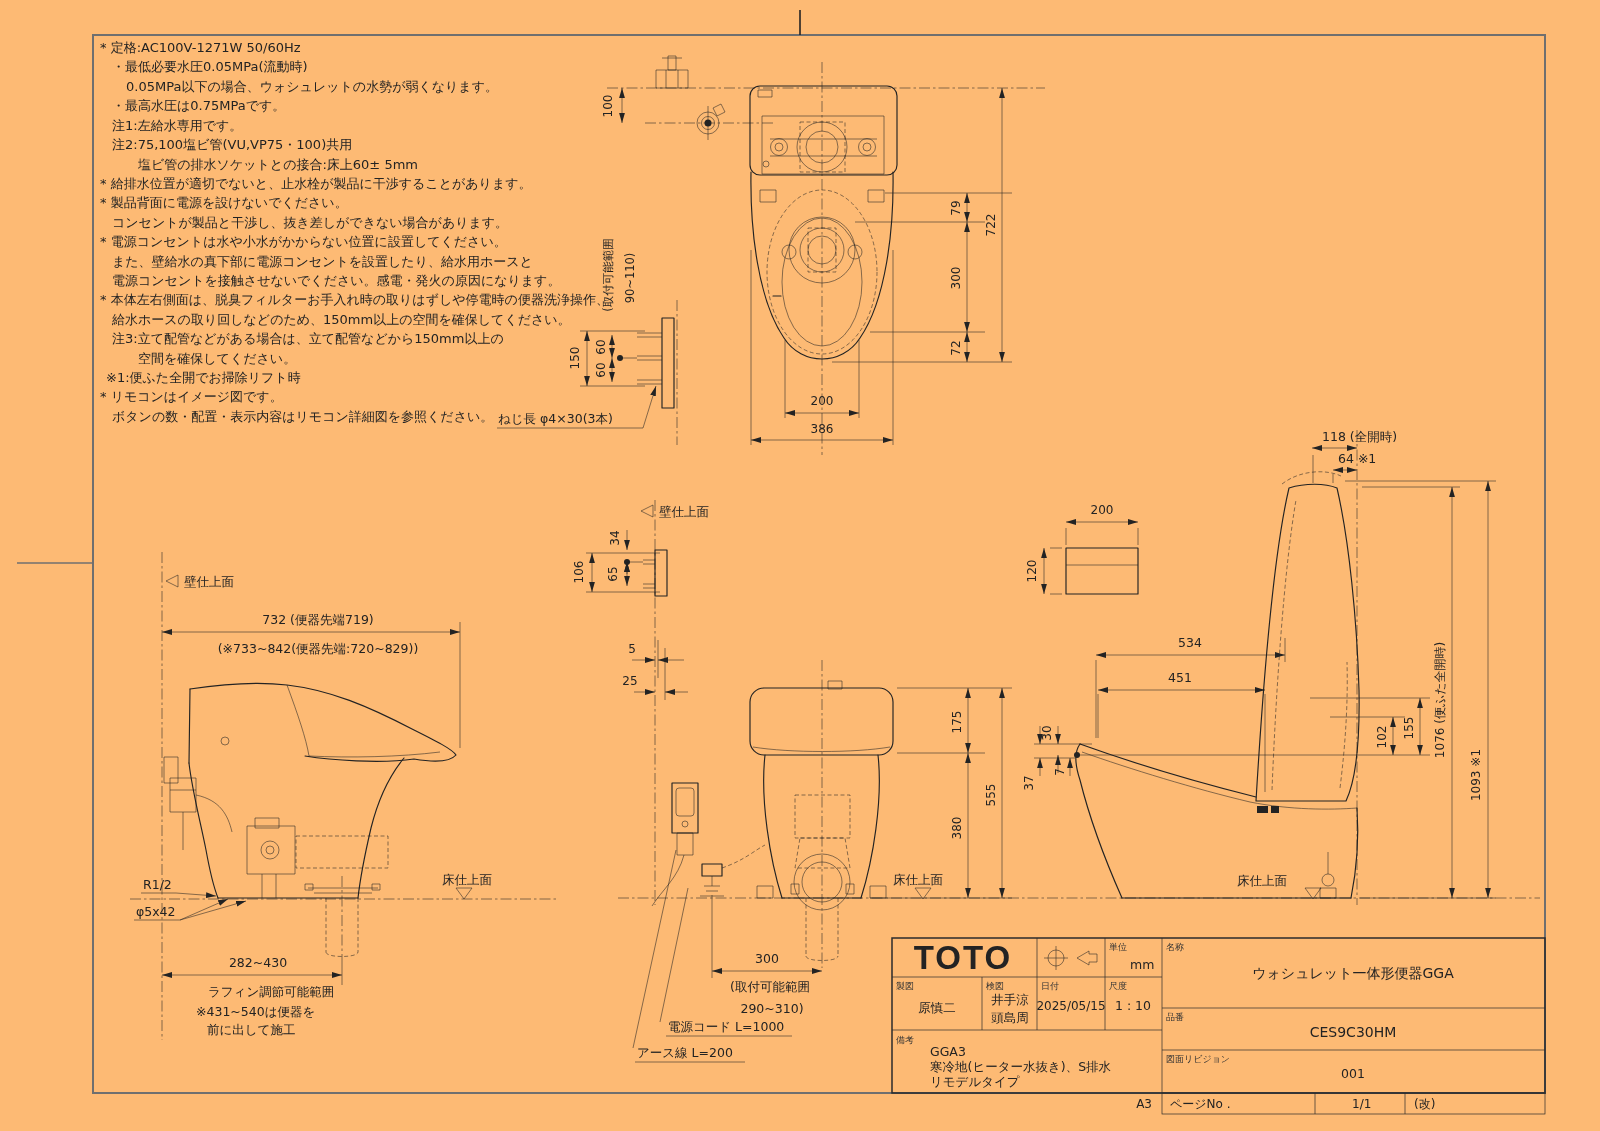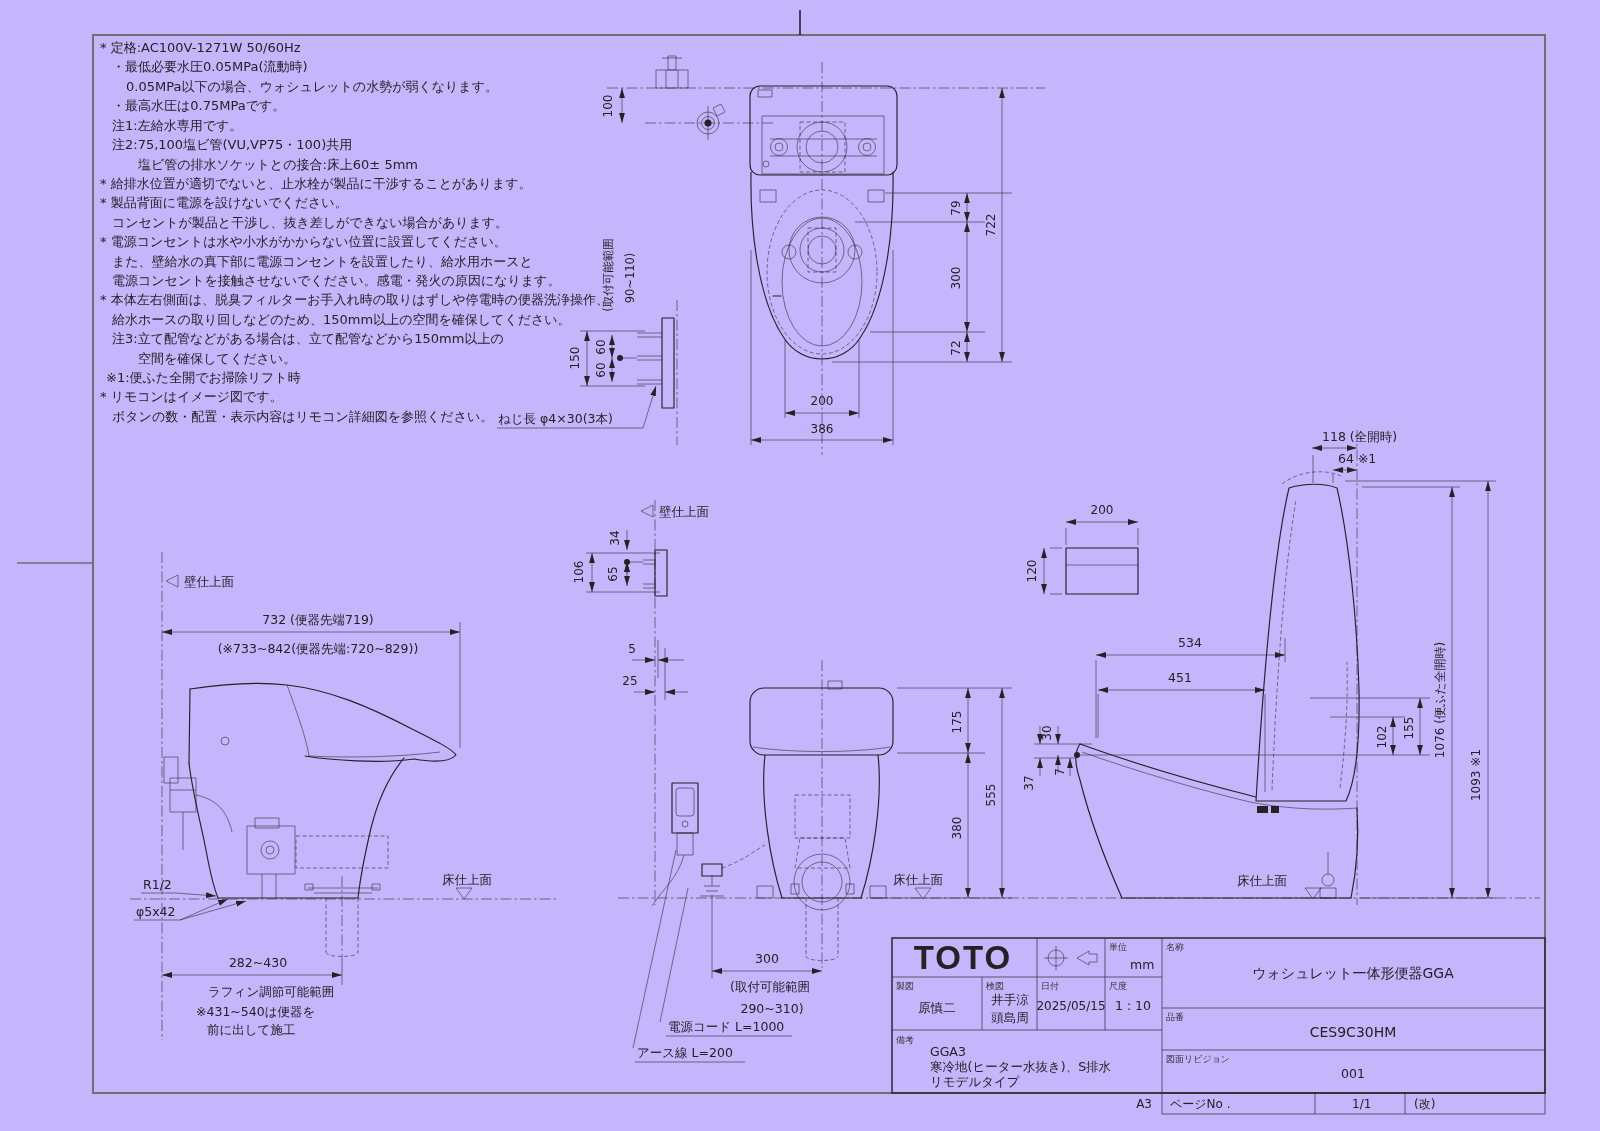--- a/index.html
+++ b/index.html
@@ -1,16 +1,16 @@
 <!DOCTYPE html>
 <html><head>
 <meta charset="utf-8">
 <style>
   html,body{margin:0;padding:0;background:#f6f6f4;}
-  .sheet{position:relative;width:1600px;height:1131px;background:#c4b5fd;overflow:hidden;}
+  .sheet{position:relative;width:1600px;height:1131px;background:#fdba74;overflow:hidden;}
   svg{position:absolute;left:0;top:0;}
   svg text{font-family:"DejaVu Sans","Liberation Sans",sans-serif;fill:#232323;}
   .n{font-size:13px;}
   .dm{font-size:12px;}
   .dms{font-size:11.5px;}
   .sm{font-size:9px;fill:#333;}
   .md{font-size:12.5px;}
   .big{font-size:14px;}
   .logo{font-size:33px;font-weight:bold;letter-spacing:2px;font-family:"Liberation Sans",sans-serif;}
   .o{stroke:#232323;stroke-width:1.15;fill:none;stroke-linejoin:round;stroke-linecap:round;}

